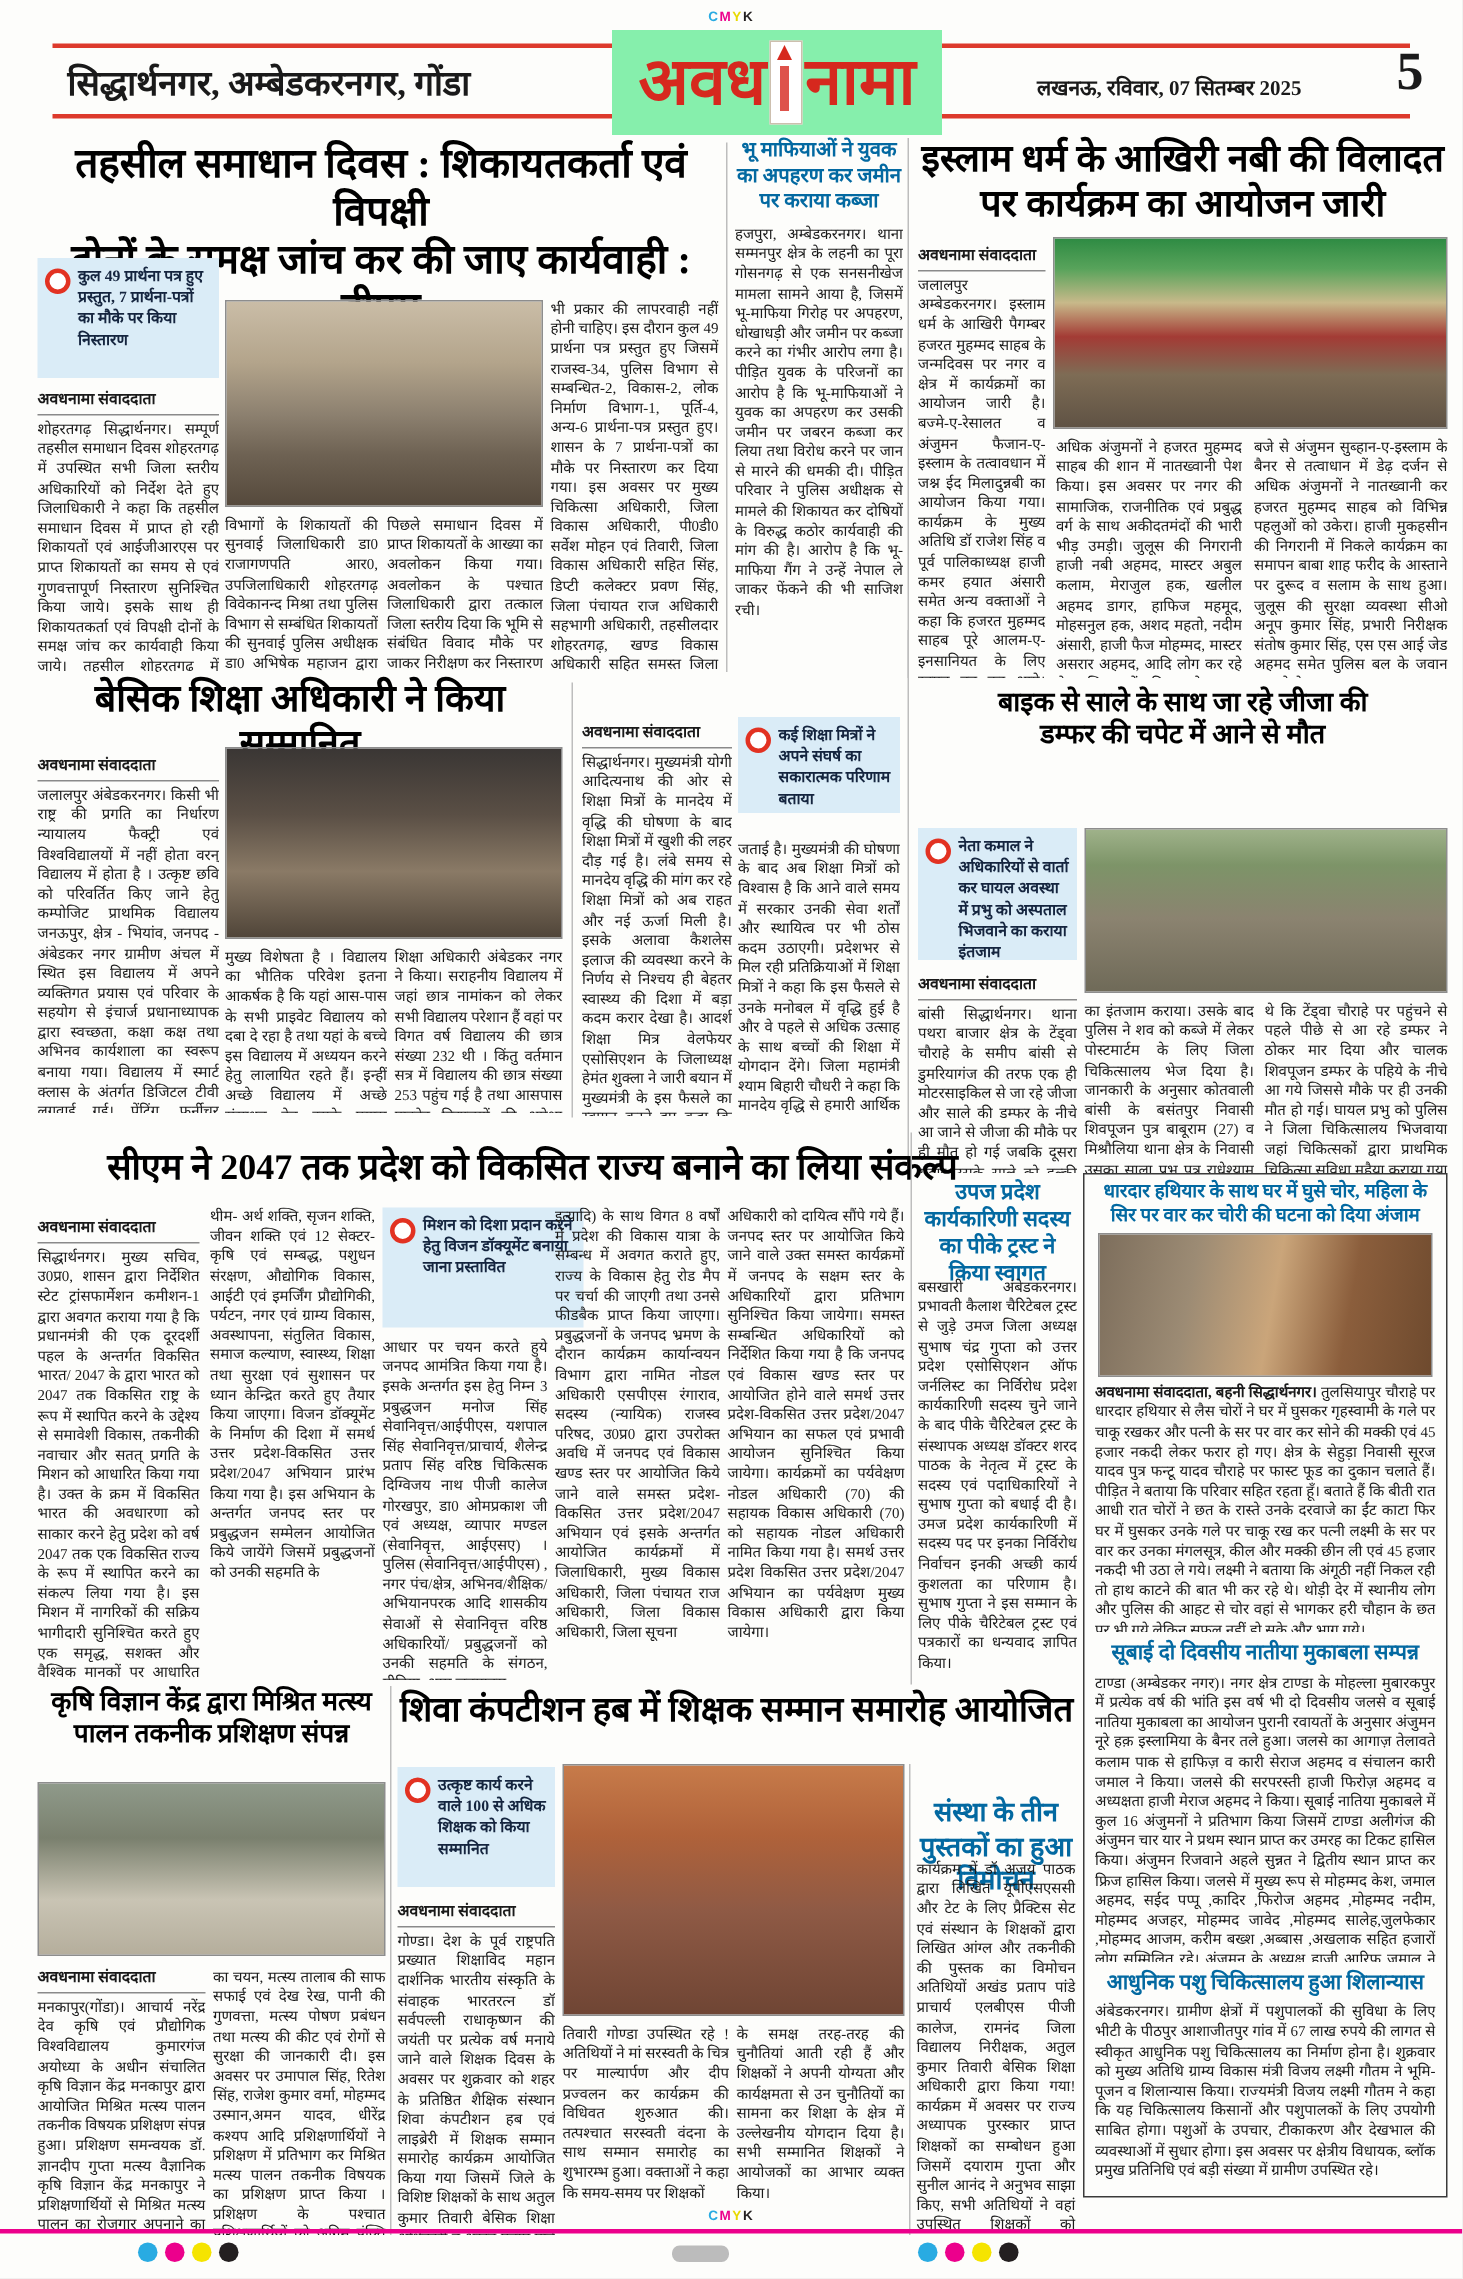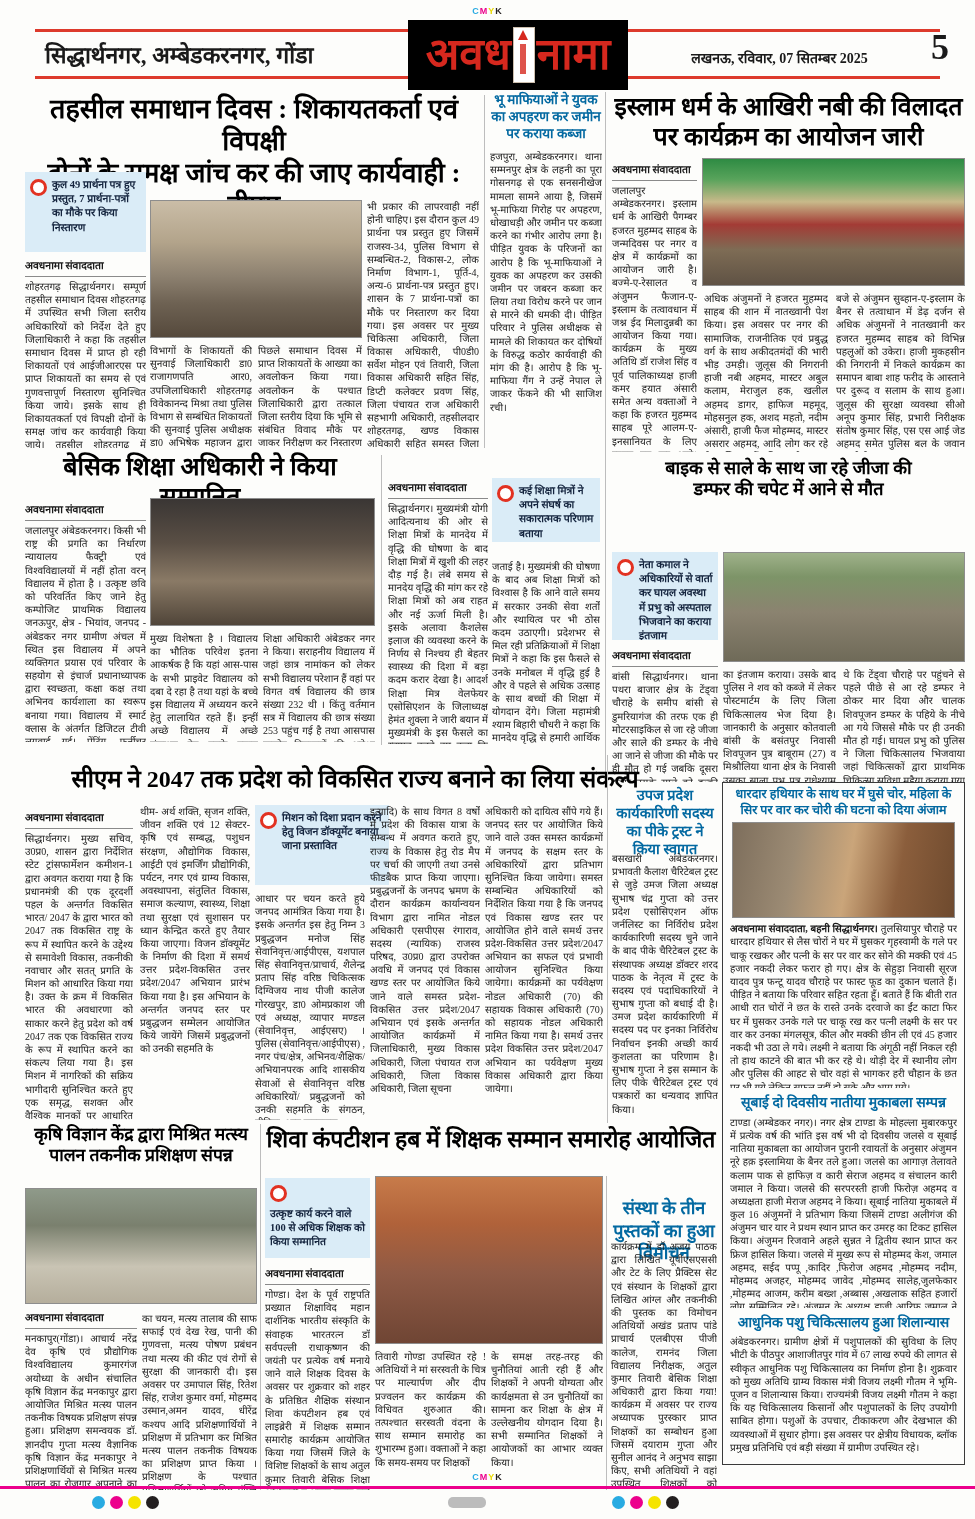--- a/index.html
+++ b/index.html
@@ -13,21 +13,21 @@
               font-weight:bold;font-size:10.5px;line-height:1.35;color:#15253f;overflow:hidden;}
   .ring{width:11px;height:11px;border-radius:50%;border:3.5px solid #e23222;background:#fff;flex:none;margin-top:1px;}
   .photo{border:1px solid #8d8d8d;box-sizing:border-box;}
   .vrule{width:1px;background:#bdbdbd;}
   .redline{background:#dd3a2c;height:2.5px;}
   .cmyk{font-size:9px;font-weight:bold;letter-spacing:1px;font-family:"Liberation Sans",sans-serif;text-align:center;width:100%;}
   .cmyk .c{color:#29abe2}.cmyk .m{color:#ec008c}.cmyk .y{color:#e8d900}.cmyk .k{color:#231f20}
   .dot{width:13px;height:13px;border-radius:50%;display:inline-block;margin-right:5px;}
   .d-c{background:#29abe2}.d-m{background:#ec008c}.d-y{background:#f5e400}.d-k{background:#231f20}
   .sec-head{font-weight:bold;text-align:center;color:#0369a1;line-height:1.25;}
-  .logo-box{background:#000000;display:flex;align-items:center;justify-content:center;gap:2px;}
+  .logo-box{background:#86efac;display:flex;align-items:center;justify-content:center;gap:2px;}
   .logo-txt{color:#d6281e;font-weight:bold;font-size:44px;line-height:1;}
   .minaret{width:20px;height:54px;background:#fff;border:1px solid #cdbfae;position:relative;flex:none;}
   .minaret:before{content:"";position:absolute;left:4px;top:2px;width:0;height:0;
     border-left:5px solid transparent;border-right:5px solid transparent;border-bottom:10px solid #d6281e;}
   .minaret:after{content:"";position:absolute;left:6px;top:16px;width:6px;height:30px;background:#d6281e;opacity:.8;}
 </style>
 </head>
 <body>
 
 <div id="page">
@@ -147,21 +147,21 @@
     <div>पालन तकनीक प्रशिक्षण संपन्न</div>
   </div>
   <div class="abs photo" style="top:1188px;left:25px;width:232px;height:116px;background:linear-gradient(180deg,#8f9a8a 0%,#7a806e 32%,#c9c4b4 68%,#b5ae9c 100%);"></div>
   <div class="abs byline" style="top:1310px;left:25px;width:112px;">अवधनामा संवाददाता</div>
   <div class="abs body-txt" style="top:1332px;left:25px;width:112px;height:158px;">मनकापुर(गोंडा)। आचार्य नरेंद्र देव कृषि एवं प्रौद्योगिक विश्वविद्यालय कुमारगंज अयोध्या के अधीन संचालित कृषि विज्ञान केंद्र मनकापुर द्वारा आयोजित मिश्रित मत्स्य पालन तकनीक विषयक प्रशिक्षण संपन्न हुआ। प्रशिक्षण समन्वयक डॉ. ज्ञानदीप गुप्ता मत्स्य वैज्ञानिक कृषि विज्ञान केंद्र मनकापुर ने प्रशिक्षणार्थियों से मिश्रित मत्स्य पालन का रोजगार अपनाने का आवाह्न किया । उन्होंने मिश्रित मत्स्य पालन हेतु मत्स्य की प्रजातियां, बीज</div>
   <div class="abs body-txt" style="top:1312px;left:142px;width:115px;height:178px;">का चयन, मत्स्य तालाब की साफ सफाई एवं देख रेख, पानी की गुणवत्ता, मत्स्य पोषण प्रबंधन तथा मत्स्य की कीट एवं रोगों से सुरक्षा की जानकारी दी। इस अवसर पर उमापाल सिंह, रितेश सिंह, राजेश कुमार वर्मा, मोहम्मद उस्मान,अमन यादव, धीरेंद्र कश्यप आदि प्रशिक्षणार्थियों ने प्रशिक्षण में प्रतिभाग कर मिश्रित मत्स्य पालन तकनीक विषयक का प्रशिक्षण प्राप्त किया । प्रशिक्षण के पश्चात प्रशिक्षणार्थियों को अग्रिम पंक्ति प्रदर्शन योजना अंतर्गत मत्स्य की उन्नतशील प्रजातियों के बीजों का निशुल्क वितरण किया गया ।</div>
 
   <div class="abs vrule" style="top:1124px;left:260px;height:366px;"></div>
 
   <div class="abs hl" style="top:1126px;left:265px;width:452px;font-size:23px;">शिवा कंपटीशन हब में शिक्षक सम्मान समारोह आयोजित</div>
-  <div class="abs bullet-box" style="top:1178px;left:265px;width:105px;height:80px;flex-direction:column;">
+  <div class="abs bullet-box" style="top:1178px;left:265px;width:105px;height:80px;">
     <span class="ring"></span>
     <span>उत्कृष्ट कार्य करने वाले 100 से अधिक शिक्षक को किया सम्मानित</span>
   </div>
   <div class="abs byline" style="top:1266px;left:265px;width:105px;">अवधनामा संवाददाता</div>
   <div class="abs body-txt" style="top:1288px;left:265px;width:105px;height:202px;">गोण्डा। देश के पूर्व राष्ट्रपति प्रख्यात शिक्षाविद महान दार्शनिक भारतीय संस्कृति के संवाहक भारतरत्न डॉ सर्वपल्ली राधाकृष्णन की जयंती पर प्रत्येक वर्ष मनाये जाने वाले शिक्षक दिवस के अवसर पर शुक्रवार को शहर के प्रतिष्ठित शैक्षिक संस्थान शिवा कंपटीशन हब एवं लाइब्रेरी में शिक्षक सम्मान समारोह कार्यक्रम आयोजित किया गया जिसमें जिले के विशिष्ट शिक्षकों के साथ अतुल कुमार तिवारी बेसिक शिक्षा अधिकारी व अखंड प्रताप पांडे प्राचार्य एलबीएस पीजी कालेज, रामनंद जिला विद्यालय निरीक्षक गोण्डा भी उपस्थित रहे।</div>
   <div class="abs photo" style="top:1176px;left:375px;width:228px;height:168px;background:linear-gradient(180deg,#c77b4a 0%,#b0623a 28%,#8f5a45 58%,#6f4534 100%);"></div>
   <div class="abs body-txt" style="top:1350px;left:375px;width:111px;height:140px;">तिवारी गोण्डा उपस्थित रहे ! अतिथियों ने मां सरस्वती के चित्र पर माल्यार्पण और दीप प्रज्वलन कर कार्यक्रम की विधिवत शुरुआत की। तत्पश्चात सरस्वती वंदना के साथ सम्मान समारोह का शुभारम्भ हुआ। वक्ताओं ने कहा कि समय-समय पर शिक्षकों</div>
   <div class="abs body-txt" style="top:1350px;left:491px;width:112px;height:140px;">के समक्ष तरह-तरह की चुनौतियां आती रही हैं और शिक्षकों ने अपनी योग्यता और कार्यक्षमता से उन चुनौतियों का सामना कर शिक्षा के क्षेत्र में उल्लेखनीय योगदान दिया है। सभी सम्मानित शिक्षकों ने आयोजकों का आभार व्यक्त किया।</div>
 
   <div class="abs vrule" style="top:1176px;left:606px;height:314px;"></div>

